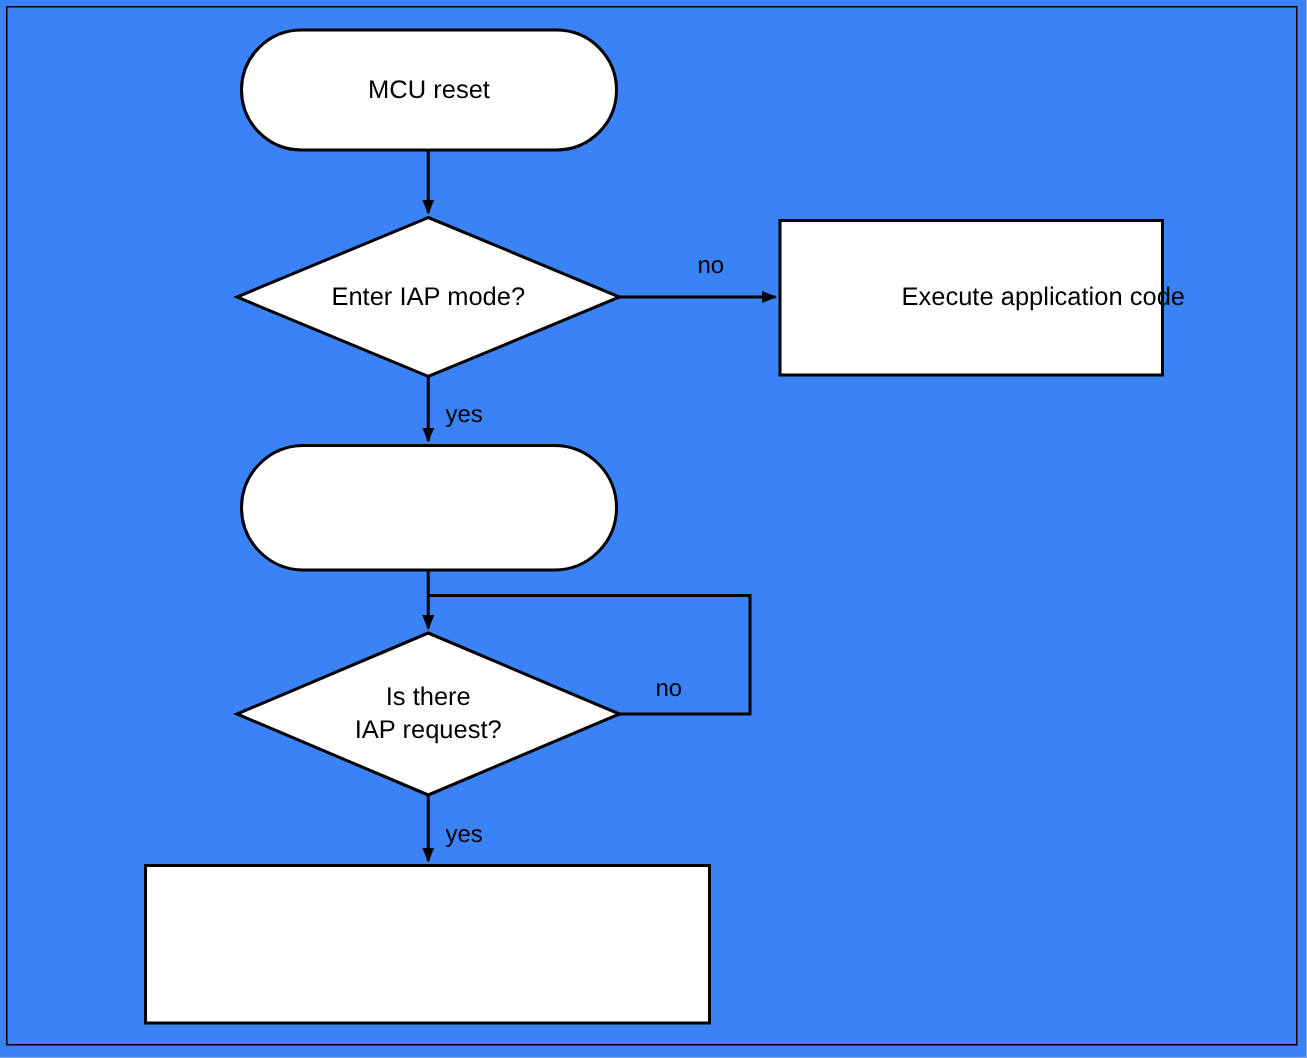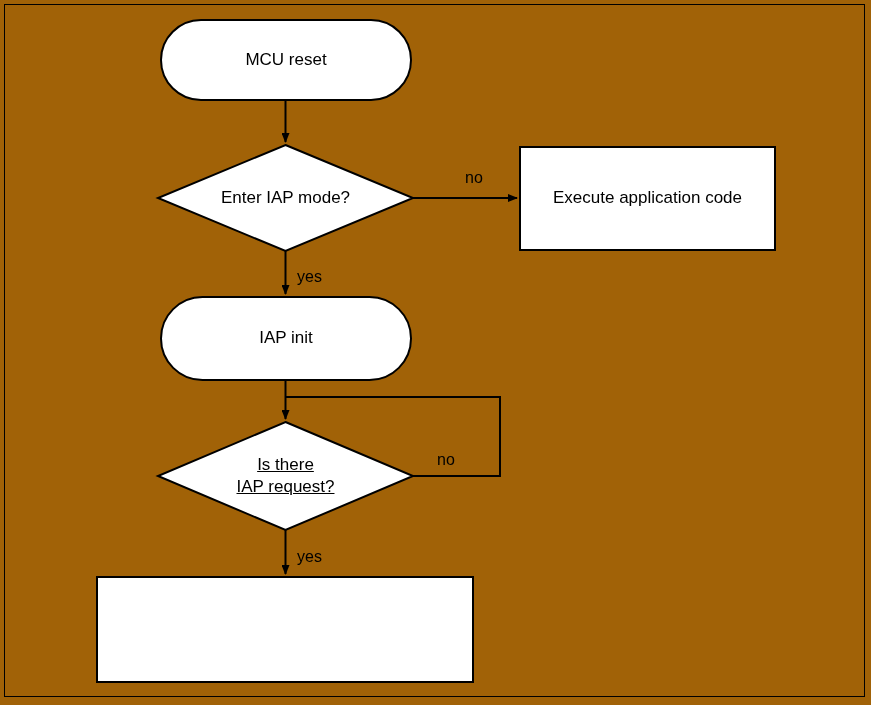--- a/index.html
+++ b/index.html
@@ -10,21 +10,21 @@
   body {
     width: 871px;
     height: 705px;
     font-family: "Liberation Sans", sans-serif;
     overflow: hidden;
   }
   #canvas {
     position: relative;
     width: 871px;
     height: 705px;
-    background: #a16207;
+    background: #3b82f6;
   }
   #frame-border {
     position: absolute;
     left: 4px;
     top: 4px;
     width: 861px;
     height: 693px;
     border: 1px solid #000000;
     box-sizing: border-box;
   }
@@ -93,25 +93,24 @@
 
     <polyline points="413,476 500,476 500,397 285.5,397" fill="none" stroke="#000000" stroke-width="2"></polyline>
 
     <line x1="285.5" y1="530" x2="285.5" y2="574" stroke="#000000" stroke-width="2" marker-end="url(#arrowhead)"></line>
   </svg>
 
   <div class="node-label lbl-17" style="left:161px; top:20px; width:250px; height:80px;">MCU reset</div>
 
   <div class="node-label lbl-17" style="left:178px; top:172px; width:215px; height:52px;">Enter IAP mode?</div>
 
-  <div class="node-label lbl-17" style="left:520px; top:147px; width:255px; height:103px;">Execute application code</div>
+  <div class="node-label lbl-17" style="left:520px; top:147px; width:255px; height:103px;padding-left:48px;">Execute application code</div>
 
-  <div class="node-label lbl-17" style="left:161px; top:297px; width:250px; height:83px;">IAP init</div>
 
-  <div class="node-label lbl-17" style="left:178px; top:443px; width:215px; height:66px;text-decoration:underline;">Is there
+  <div class="node-label lbl-17" style="left:178px; top:443px; width:215px; height:66px;">Is there
 IAP request?</div>
 
 
   <div class="edge-label" style="left:465px; top:170px;">no</div>
 
   <div class="edge-label" style="left:297px; top:269px;">yes</div>
 
   <div class="edge-label" style="left:437px; top:452px;">no</div>
 
   <div class="edge-label" style="left:297px; top:549px;">yes</div>

